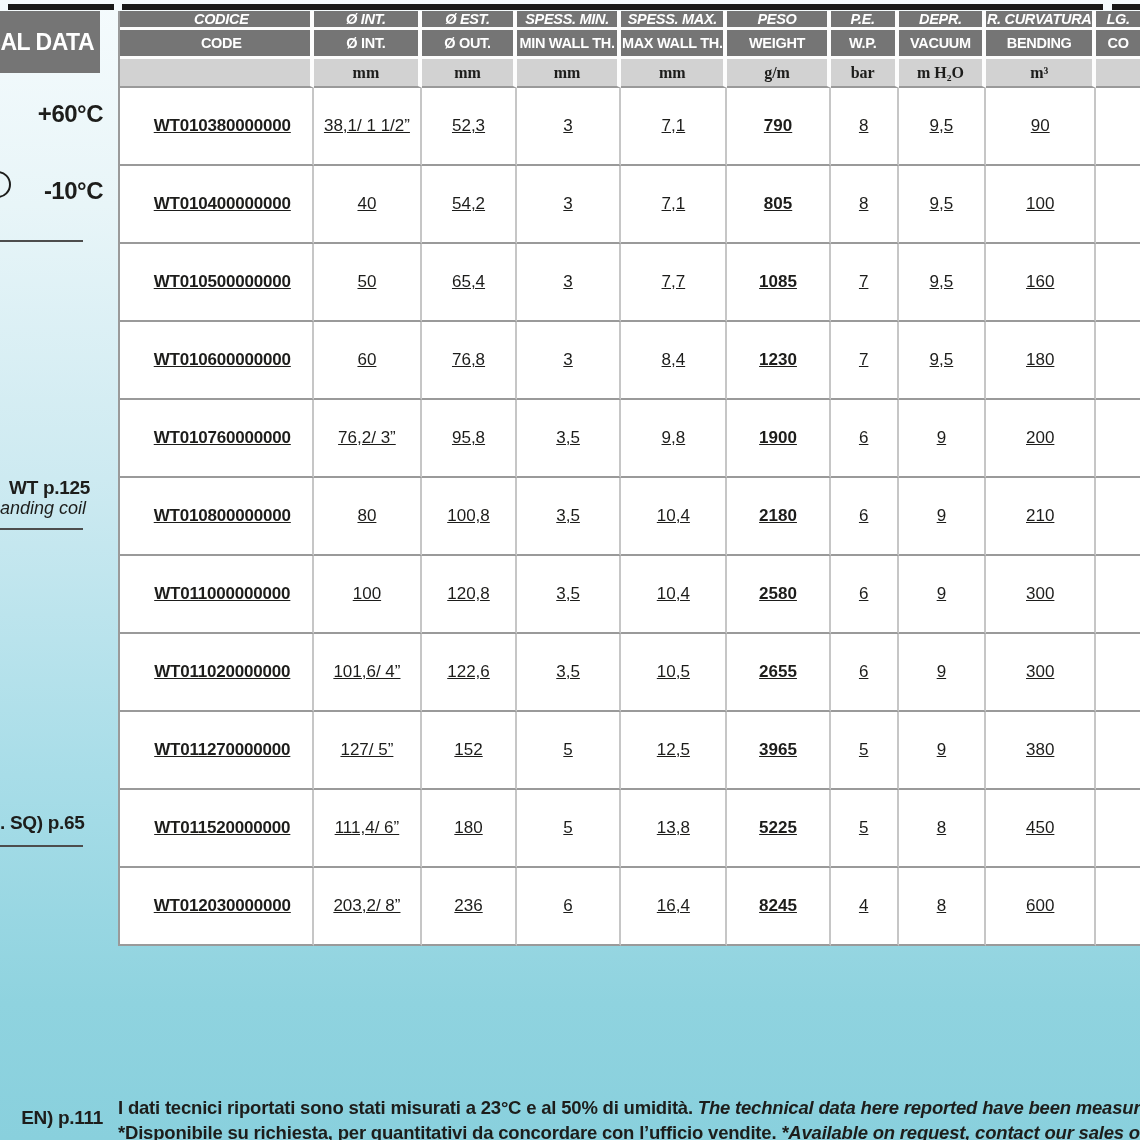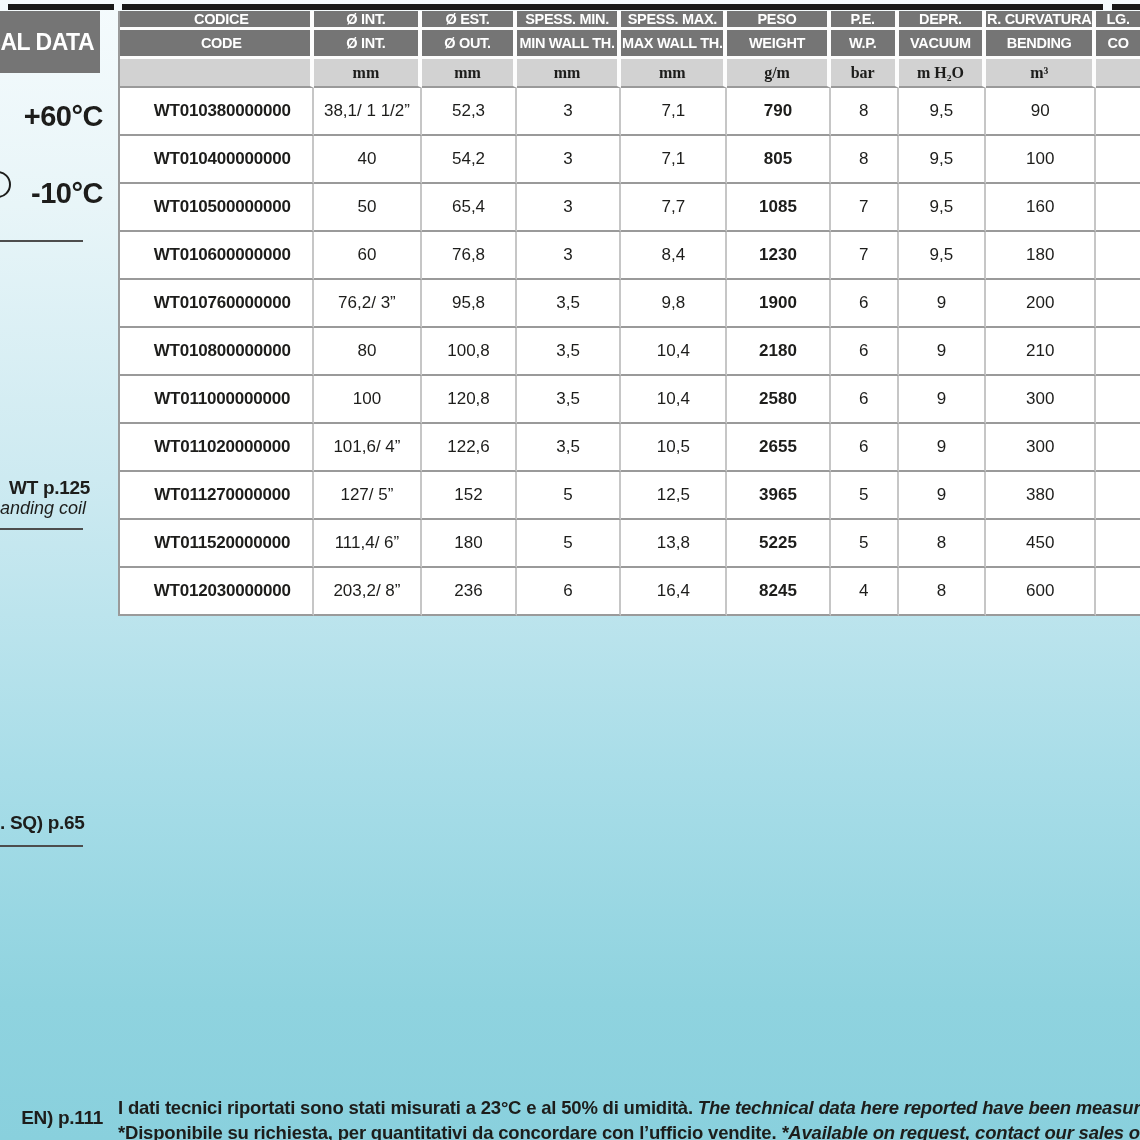--- a/index.html
+++ b/index.html
@@ -19,21 +19,21 @@
   
   .sb-header {
     position: absolute; left: 0; top: 11px; width: 100px; height: 62px;
     background: #757575; color: #fff;
     display: flex; align-items: center; justify-content: flex-end;
     padding-right: 6px; font-weight: bold; font-size: 23px; letter-spacing: -0.5px;
     white-space: nowrap; overflow: hidden;
   }
   .sb-temp {
     position: absolute; left: 0; width: 103px; text-align: right;
-    font-weight: bold; font-size: 29px; letter-spacing: -0.5px; white-space: nowrap;
+    font-weight: bold; font-size: 24px; letter-spacing: -0.5px; white-space: nowrap;
   }
   .sb-ref-bold {
     position: absolute; left: 0; width: 83px; text-align: right;
     font-weight: bold; font-size: 19px; letter-spacing: -0.3px; white-space: nowrap;
   }
   .sb-ref-italic {
     position: absolute; left: 0; width: 80px; text-align: right;
     font-style: italic; font-size: 18px; white-space: nowrap;
   }
   .sb-divider { position: absolute; left: 0; width: 83px; height: 2px; background: #4d4d4d; }
@@ -47,29 +47,29 @@
     position: absolute; left: 118px; top: 11px;
     border-collapse: separate; border-spacing: 0; table-layout: fixed;
     border-left: 2px solid #9a9a9a;
   }
   table.data th, table.data td { overflow: hidden; white-space: nowrap; }
   tr.th-row1 th, tr.th-row2 th {
     background: #757575; color: #fff; font-weight: bold; font-size: 14.5px;
     letter-spacing: -0.3px; text-align: center;
     border-right: 4px solid #fdfdfd; border-bottom: 3px solid #fdfdfd;
   }
-  tr.th-row1 { height: 18px; }
+  tr.th-row1 { height: 18px; font-style: italic; }
   tr.th-row2 { height: 29px; }
   tr.units-row { height: 29px; font-family: Liberation Serif, serif; }
   tr.units-row th {
     background: #d2d2d2; color: #1d1d1b; font-weight: bold; font-size: 16px;
     text-align: center; border-right: 4px solid #fdfdfd; border-bottom: 2px solid #9a9a9a;
   }
   table.data th:last-child, table.data td:last-child { border-right: 0; }
-  table.data tbody tr { height: 48px; }
+  table.data tbody tr { height: 78px; text-decoration: underline; }
   table.data td {
     background: #fff; font-size: 17px; text-align: center;
     border-right: 2px solid #c6c6c6; border-bottom: 2px solid #9a9a9a;
   }
   th.c-code, td.c-code { text-align: left; padding-left: 13px; }
   td.c-code { font-weight: bold; letter-spacing: -0.2px; font-size: 17px; }
   td.c-peso { font-weight: bold; }
 
   
   .footnote {

